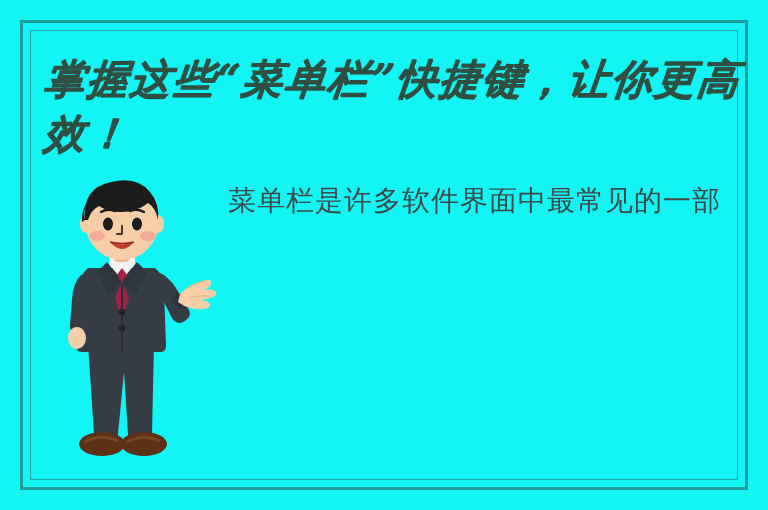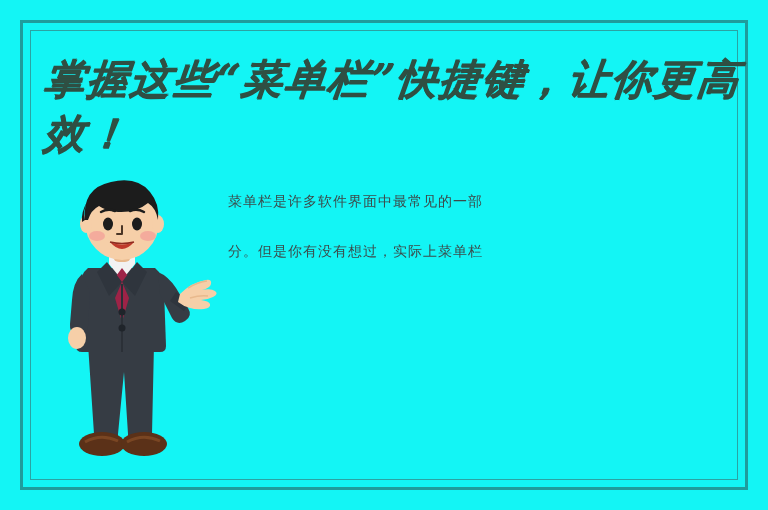--- a/index.html
+++ b/index.html
@@ -66,21 +66,21 @@
 
   
   .body-block {
     position: absolute;
     left: 228px;
     top: 176px;
     width: 500px;
   }
   .body-line {
     font-family: "DejaVu Sans", "Liberation Sans", sans-serif;
-    font-size: 14px;
+    font-size: 28px;
     line-height: 50px;
     font-weight: 400;
     color: #3c4a4a;
     letter-spacing: 1px;
     white-space: nowrap;
   }
 
   
   .figure {
     position: absolute;
@@ -99,21 +99,20 @@
   <div class="frame-outer"></div>
   <div class="frame-inner"></div>
 
   <div class="title-block">
     <div class="title-line">掌握这些“菜单栏”快捷键，让你更高</div>
     <div class="title-line">效！</div>
   </div>
 
   <div class="body-block">
     <div class="body-line">菜单栏是许多软件界面中最常见的一部</div>
-    <div class="body-line">分。但是你有没有想过，实际上菜单栏</div>
   </div>
 
   <div class="figure">
     <svg width="170" height="300" viewBox="0 0 170 300" xmlns="http://www.w3.org/2000/svg">
 
       <path d="M36 168 L102 168 L100 258 L76 258 L72 196 L66 258 L42 258 Z" fill="#363c44"></path>
       <rect x="42" y="240" width="24" height="24" fill="#363c44"></rect>
       <rect x="76" y="240" width="24" height="24" fill="#363c44"></rect>
 
       <g>

